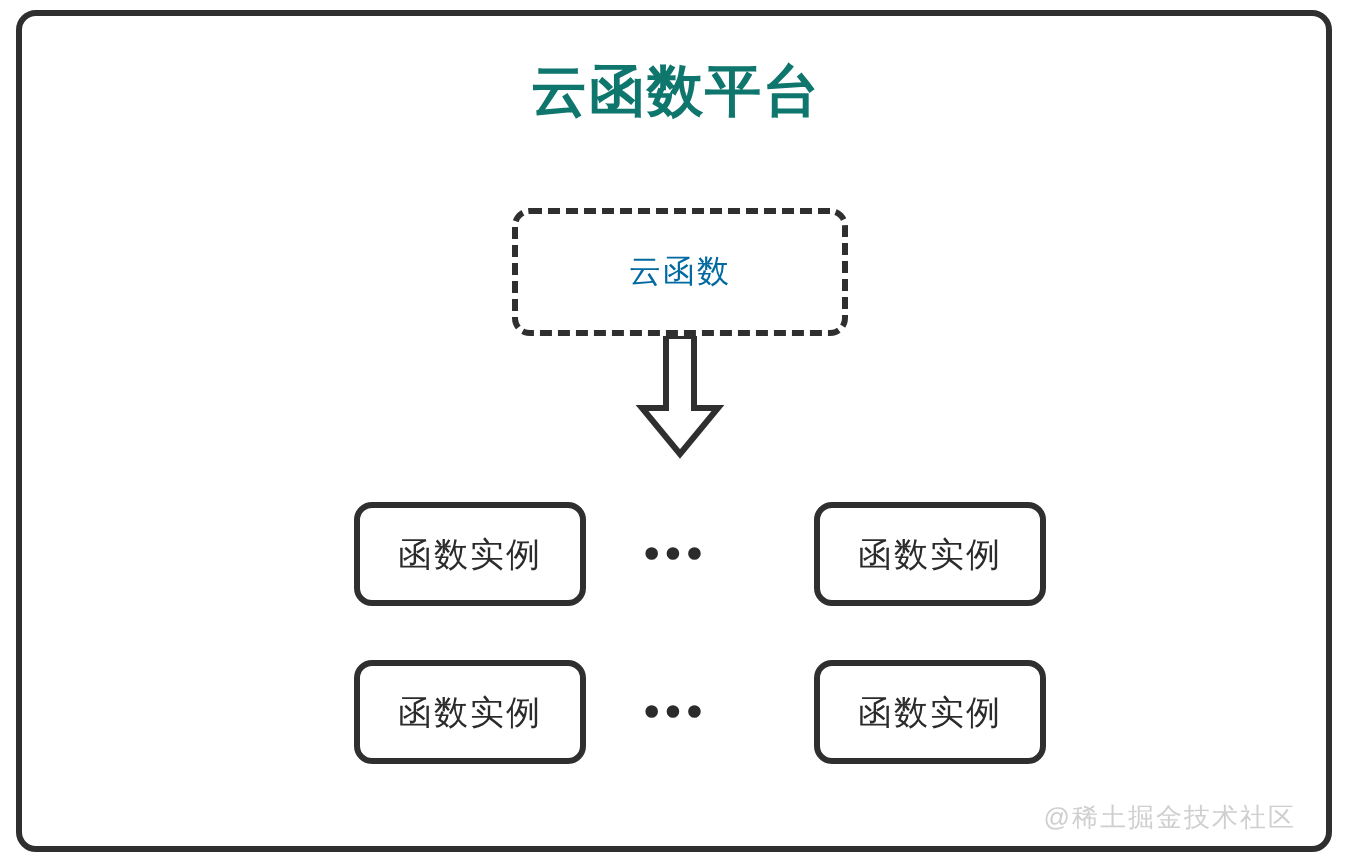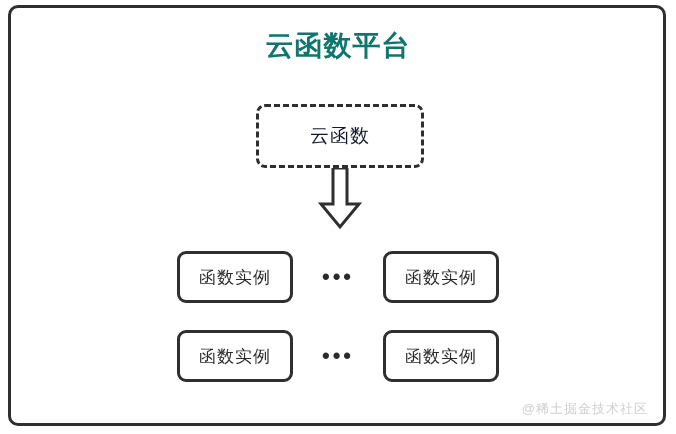--- a/index.html
+++ b/index.html
@@ -59,22 +59,22 @@
     height: 64px;
     box-sizing: border-box;
     border: 3px dashed #2f2f2f;
     border-radius: 9px;
     background: #ffffff;
     display: flex;
     align-items: center;
     justify-content: center;
   }
   .cloud-fn-label {
-    font-size: 19px;
-    color: #0f172a;
+    font-size: 16px;
+    color: #0369a1;
     letter-spacing: 1px;
     white-space: nowrap;
   }
 
   
   .down-arrow {
     position: absolute;
     left: 316px;
     top: 168px;
     width: 48px;
@@ -97,20 +97,21 @@
   .instance-box {
     width: 116px;
     height: 52px;
     box-sizing: border-box;
     border: 3px solid #2f2f2f;
     border-radius: 9px;
     background: #ffffff;
     display: flex;
     align-items: center;
     justify-content: center;
+    margin-left: 24px;
   }
   .instance-label {
     font-size: 17px;
     color: #2b2b2b;
     letter-spacing: 1px;
     white-space: nowrap;
   }
 
   .row-ellipsis {
     width: 90px;

